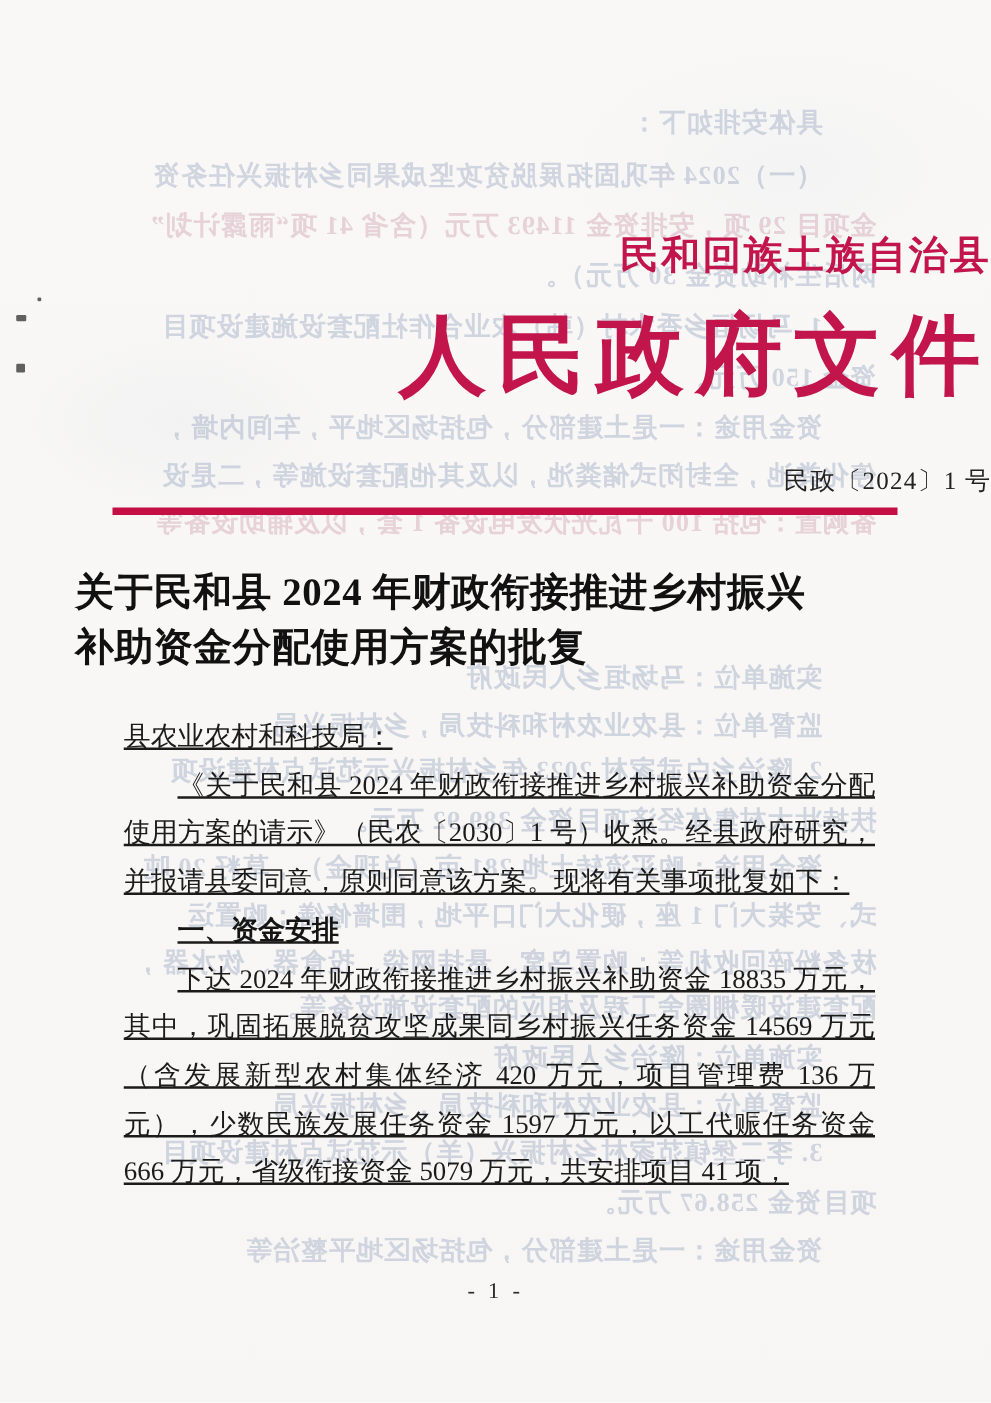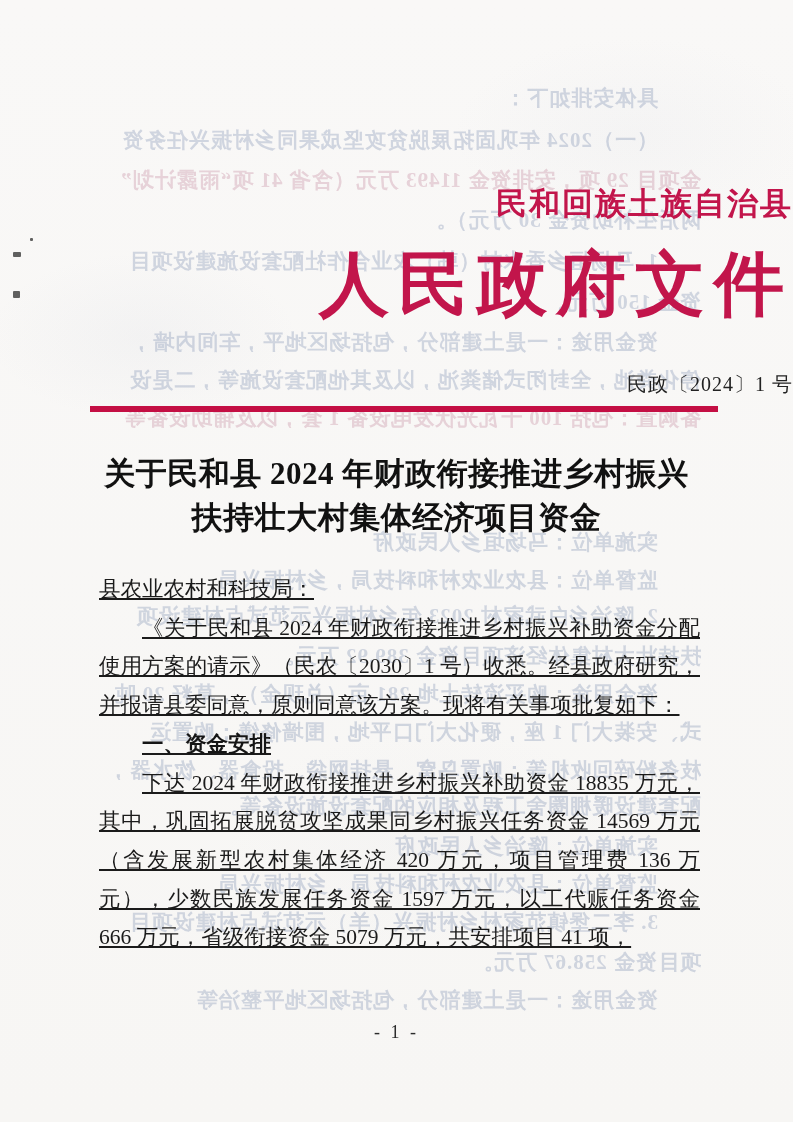--- a/index.html
+++ b/index.html
@@ -62,21 +62,20 @@
     color:#222;
   }
   .rule{
     position:absolute;top:406px;left:90px;width:628px;height:6px;
     background:var(--rule,#c40f44);
   }
 
   
   .title{
     position:absolute;top:452px;left:60px;width:673px;
-    text-align:center;
     font-size:31px;font-weight:700;
     line-height:44px;
     color:#111;
     letter-spacing:0.5px;
   }
 
   
   .body{
     position:absolute;top:570px;left:99px;width:601px;
     font-size:21.5px;line-height:38.7px;
@@ -130,21 +129,21 @@
   <div class="org">民和回族土族自治县</div>
 
   <div class="doctype">人民政府文件</div>
 
   <div class="docnum">民政〔2024〕1 号</div>
 
   <div class="rule"></div>
 
   <div class="title">
     <div>关于民和县 2024 年财政衔接推进乡村振兴</div>
-    <div>扶持壮大村集体经济项目资金</div>
+    <div>补助资金分配使用方案的批复</div>
   </div>
 
   <div class="body">
     <p class="recipient">县农业农村和科技局：</p>
     <p class="indent">《关于民和县 2024 年财政衔接推进乡村振兴补助资金分配使用方案的请示》（民农〔2030〕1 号）收悉。经县政府研究，并报请县委同意，原则同意该方案。现将有关事项批复如下：</p>
     <p class="indent heading">一、资金安排</p>
     <p class="indent">下达 2024 年财政衔接推进乡村振兴补助资金 18835 万元，其中，巩固拓展脱贫攻坚成果同乡村振兴任务资金 14569 万元（含发展新型农村集体经济 420 万元，项目管理费 136 万元），少数民族发展任务资金 1597 万元，以工代赈任务资金 666 万元，省级衔接资金 5079 万元，共安排项目 41 项，</p>
   </div>
 
   <div class="pageno">- 1 -</div>

